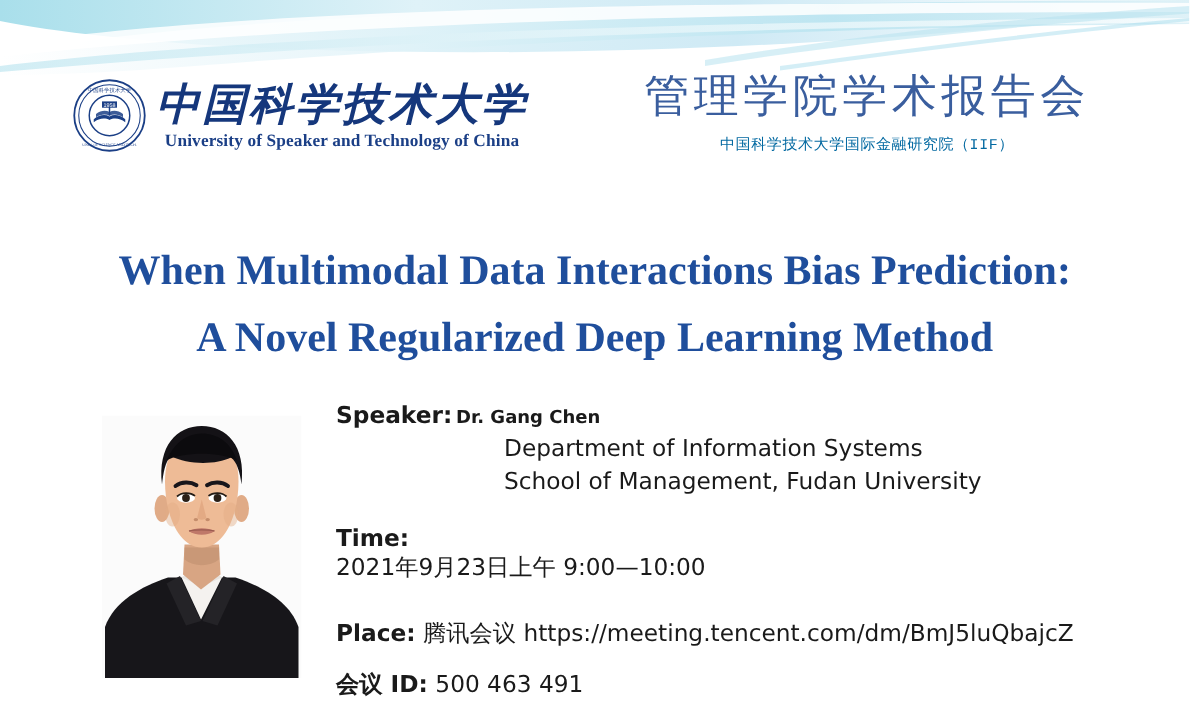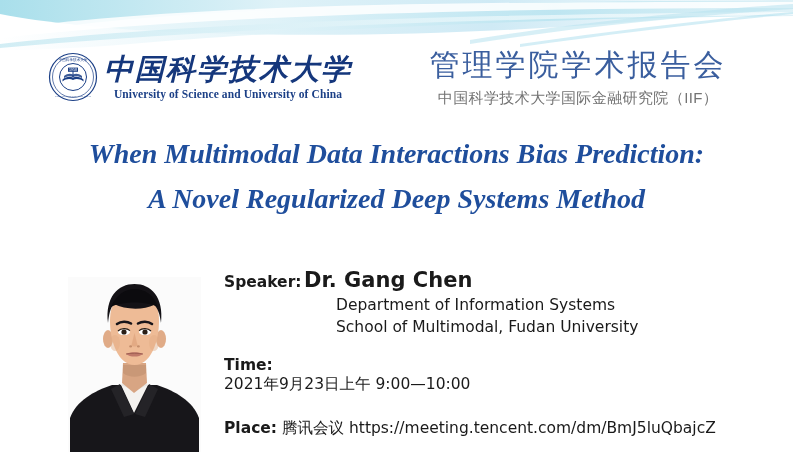--- a/index.html
+++ b/index.html
@@ -86,36 +86,35 @@
   .event-cn {
     font-family: "DejaVu Sans", sans-serif;
     font-size: 30px;
     color: #3a5e9e;
     letter-spacing: 3px;
     line-height: 1.25;
     white-space: nowrap;
     text-align: center;
   }
   .event-sub {
-    font-family: Liberation Sans, sans-serif;
-    font-size: 15px;
-    color: #737373;
+    font-family: Liberation Mono, monospace;
+    font-size: 10px;
+    color: #0369a1;
     letter-spacing: 0.4px;
     margin-top: 5px;
     white-space: nowrap;
   }
 
   
   .title-block {
     position: absolute;
     left: 0;
-    top: 131px;
+    top: 158px;
     width: 793px;
     text-align: center;
-    font-style: italic;
   }
   .title-line {
     font-family: "Liberation Serif", serif;
     font-size: 28px;
     font-weight: bold;
     color: #1f4e9c;
     line-height: 1.62;
     white-space: nowrap;
   }
 
@@ -148,21 +147,21 @@
   .lbl {
     font-weight: bold;
     font-size: 15.5px;
     white-space: nowrap;
   }
   .val {
     font-size: 15.5px;
     white-space: nowrap;
   }
   .val-b {
-    font-size: 21px;
+    font-size: 12px;
     font-weight: bold;
     white-space: nowrap;
   }
   .speaker-row .lbl { width: 80px; }
   .speaker-sub {
     font-size: 15.5px;
     line-height: 1.45;
     margin-left: 112px;
     white-space: nowrap;
   }
@@ -229,33 +228,33 @@
           <rect x="20" y="15.6" width="10" height="4.2" fill="#1b3f86"></rect>
           <text x="25" y="19" font-family="'Liberation Sans',sans-serif" font-size="3.6" fill="#ffffff" text-anchor="middle">1958</text>
 
           <text x="25" y="9.4" font-family="'DejaVu Sans',sans-serif" font-size="3.6" fill="#1b3f86" text-anchor="middle">中国科学技术大学</text>
 
           <text x="25" y="45.4" font-family="'Liberation Serif',serif" font-size="2.6" fill="#1b3f86" text-anchor="middle">UNIV. OF SCIENCE AND TECH.</text>
         </svg>
       </span>
       <span class="logo-text">
         <span class="logo-cn">中国科学技术大学</span>
-        <span class="logo-en">University of Science and University of China</span>
+        <span class="logo-en">University of Speaker and Technology of China</span>
       </span>
     </div>
 
     <div class="event-block">
       <div class="event-cn">管理学院学术报告会</div>
       <div class="event-sub">中国科学技术大学国际金融研究院（IIF）</div>
     </div>
   </div>
 
   <div class="title-block">
     <div class="title-line">When Multimodal Data Interactions Bias Prediction:</div>
-    <div class="title-line">A Novel Regularized Deep Systems Method</div>
+    <div class="title-line">A Novel Regularized Deep Learning Method</div>
   </div>
 
   <div class="portrait">
     <svg width="133" height="175" viewBox="0 0 133 175" xmlns="http://www.w3.org/2000/svg">
       <rect x="0" y="0" width="133" height="175" fill="#fbfbfb"></rect>
 
       <path d="M2,175 L2,141 C8,124 26,114 44,108 L89,108 C107,114 125,124 131,141 L131,175 Z" fill="#17161a"></path>
 
       <path d="M53,108 L66,136 L80,108 L74,104 L59,104 Z" fill="#f4f2ef"></path>
 
@@ -299,30 +298,35 @@
     </svg>
   </div>
 
   <div class="details">
 
     <div class="row speaker-row">
       <span class="lbl">Speaker:</span>
       <span class="val-b">Dr. Gang Chen</span>
     </div>
     <div class="speaker-sub">Department of Information Systems</div>
-    <div class="speaker-sub">School of Multimodal, Fudan University</div>
+    <div class="speaker-sub">School of Management, Fudan University</div>
 
     <div class="row gap-t">
       <span class="lbl">Time:</span>
       <span class="sp"></span>
       <span class="val">2021年9月23日上午 9:00—10:00</span>
     </div>
 
     <div class="row gap-t2">
       <span class="lbl">Place:</span>
       <span class="sp"></span>
       <span class="val">腾讯会议 https://meeting.tencent.com/dm/BmJ5luQbajcZ</span>
     </div>
 
+    <div class="row gap-t3">
+      <span class="lbl">会议 ID:</span>
+      <span class="sp"></span>
+      <span class="val">500 463 491</span>
+    </div>
 
   </div>
 
 </div>
 
 </body></html>

